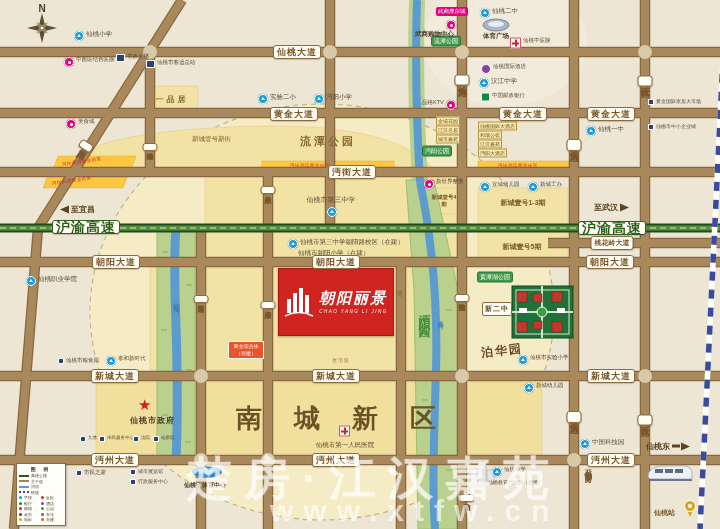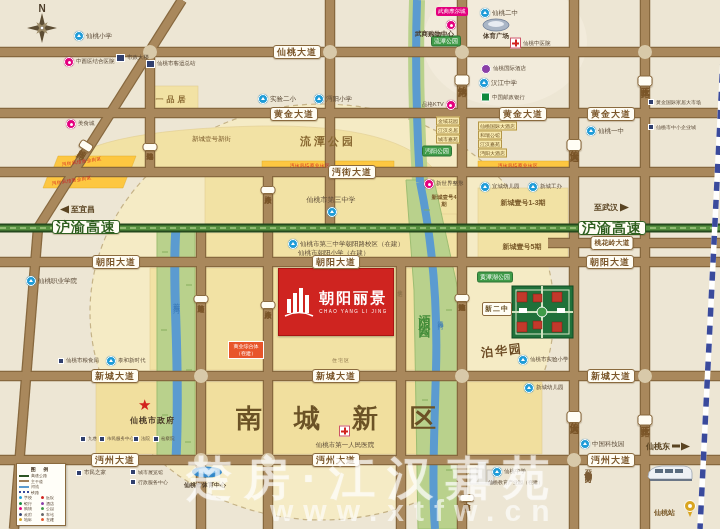--- a/index.html
+++ b/index.html
@@ -25,21 +25,21 @@
     transform:translate(-50%,-50%) rotate(-6deg);letter-spacing:2px;}
   .zone.boxw{background:#fffdf4;border:1px solid #8a6a3e;font-size:7px;letter-spacing:1px;
     padding:1px 2px;border-radius:2px;color:#6b5226;}
   .zone.tiny{font-size:5px;font-weight:normal;color:#8a7248;letter-spacing:1px;}
   .vtext{position:absolute;writing-mode:vertical-rl;white-space:nowrap;z-index:16;transform:translate(-50%,0);}
   .park-name{font-size:12px;color:#3f8a36;letter-spacing:4px;font-weight:bold;opacity:.95;}
   .river-name{font-size:7px;color:#3a7ab8;letter-spacing:2px;}
   .river-name.sm{font-size:6px;}
 
   
-  .poi{position:absolute;display:flex;align-items:center;gap:2px;font-size:6.5px;color:#5a4936;
+  .poi{position:absolute;display:flex;gap:2px;font-size:6.5px;color:#5a4936;
     white-space:nowrap;z-index:18;line-height:1;transform:translateY(-50%);}
   .poi.fs55{font-size:5.5px;}.poi.fs5{font-size:5px;}.poi.fs45{font-size:4.5px;}
   .poi.bold{font-weight:bold;color:#4a3a28;}
   .poi.ctr{transform:translate(-50%,-50%);}
   .ic{display:inline-block;flex:none;position:relative;}
   .ic.school{width:8px;height:8px;border-radius:50%;background:#1f9cd8;border:1px solid #fff;box-shadow:0 0 1px #1578a8;}
   .ic.school::after{content:"";position:absolute;left:1.5px;top:2px;border-left:2.5px solid transparent;
     border-right:2.5px solid transparent;border-bottom:3.5px solid #fff;}
   .ic.pink{width:8px;height:8px;border-radius:50%;background:#e4007e;border:1px solid #fff;box-shadow:0 0 1px #a00055;}
   .ic.pink::after{content:"";position:absolute;left:2.5px;top:2.5px;width:3px;height:3px;background:#fff;border-radius:50%;}
@@ -84,21 +84,21 @@
   .map-title{position:absolute;left:76px;top:494px;font-size:17px;font-weight:bold;color:#46362a;
     letter-spacing:1.5px;border-bottom:1.5px solid #46362a;padding-bottom:2px;z-index:40;}
   .wm1{position:absolute;left:186px;top:448px;font-size:46px;font-weight:bold;color:rgba(255,255,255,.62);
     letter-spacing:12px;z-index:60;pointer-events:none;text-shadow:0 0 2px rgba(255,255,255,.3);}
   .wm2{position:absolute;left:270px;top:494px;font-size:30px;font-weight:bold;color:rgba(255,255,255,.62);
     letter-spacing:10px;z-index:60;pointer-events:none;}
 
   
   .project{position:absolute;left:278px;top:268px;width:114px;height:66px;background:#cf2420;
     border:1px solid #a81512;z-index:19;display:flex;align-items:center;justify-content:center;gap:5px;
-    box-shadow:0 1px 2px rgba(0,0,0,.3);}
+    box-shadow:0 1px 2px rgba(0,0,0,.3);font-style:italic;}
   .project .nm{color:#fff;font-size:15px;font-weight:bold;letter-spacing:2px;line-height:1.1;}
   .project .en{color:#fff;font-size:4.5px;letter-spacing:1.5px;display:block;margin-top:2px;}
 
   
   .legend{position:absolute;left:16px;top:463px;width:44px;background:#fffef8;border:1px solid #8a6a3e;
     padding:2px;z-index:25;box-shadow:1px 1px 2px rgba(0,0,0,.2);}
   .legend .ttl{font-size:5px;font-weight:bold;letter-spacing:3px;color:#4a3a28;text-align:center;line-height:7px;}
   .legend .lrow{display:flex;align-items:center;gap:2px;font-size:4px;color:#5a4936;line-height:5.5px;}
   .legend .sw{width:10px;height:2px;flex:none;}
   .legend .sw.hwy{background:#2c5423;}

